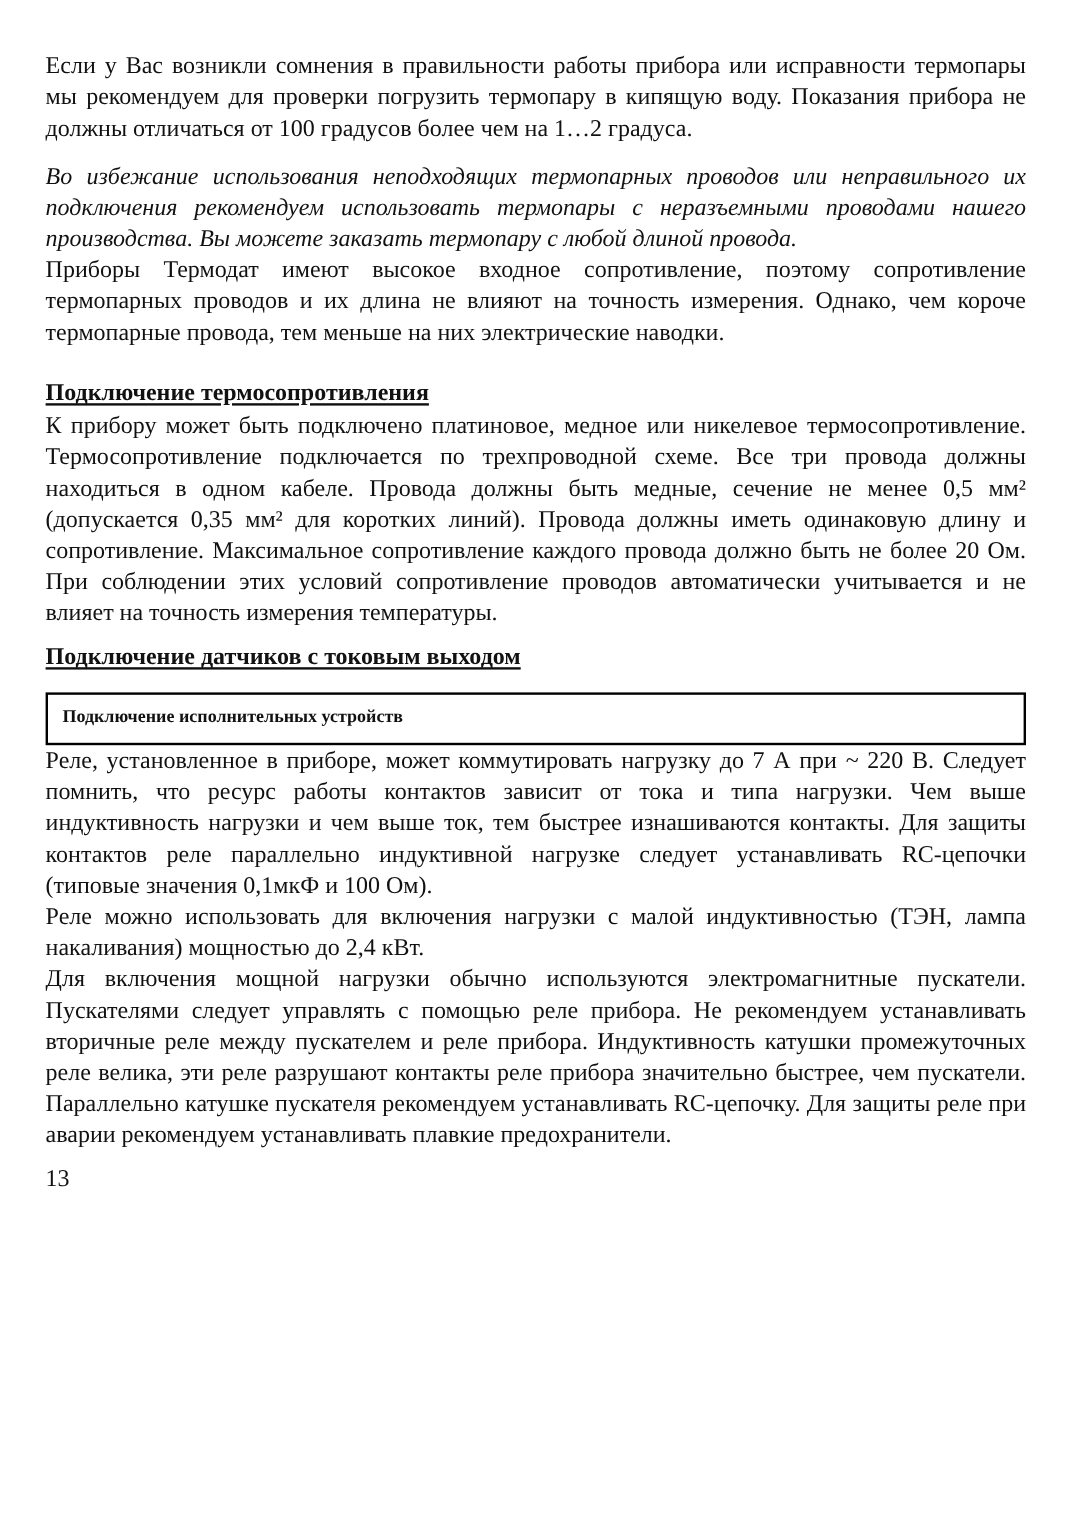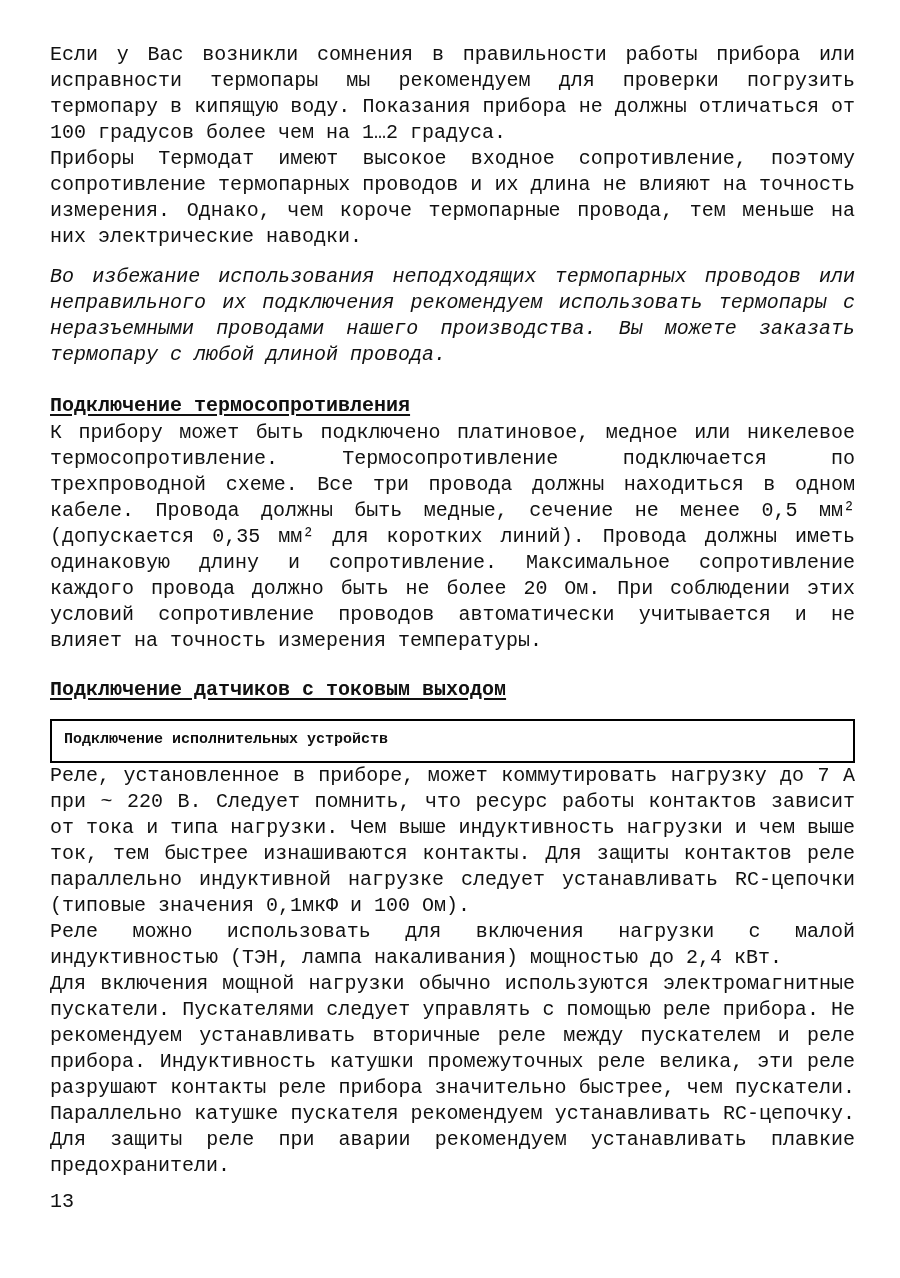--- a/index.html
+++ b/index.html
@@ -7,22 +7,22 @@
     padding: 0;
     background: #ffffff;
   }
   .page {
     position: relative;
     width: 900px;
     height: 1278px;
     box-sizing: border-box;
     background: #ffffff;
     color: #111111;
-    font-family: Liberation Mono, monospace;
-    padding: 42px 45px 0 50px;
+    font-family: Liberation Serif, serif;
+    padding: 42px 45px 0 38px;
     overflow: hidden;
   }
   p.body-text {
     margin: 0;
     font-size: 20px;
     line-height: 26px;
     text-align: justify;
     text-justify: inter-word;
   }
   p.note-italic {
@@ -32,21 +32,21 @@
   h2.section-heading {
     margin: 24px 0 1px 0;
     font-size: 20px;
     line-height: 27px;
     font-weight: 700;
     text-decoration: underline;
     text-decoration-thickness: 2px;
     text-underline-offset: 3px;
   }
   h2.section-heading.tight {
-    margin-top: 22px;
+    margin-top: 10px;
   }
   .boxed-heading {
     margin-top: 16px;
     border: 2px solid #000000;
     padding: 5px 12px 7px 12px;
     font-size: 15px;
     line-height: 28px;
     font-weight: 700;
   }
   .after-box {
@@ -59,23 +59,23 @@
     line-height: 26px;
   }
 </style>
 </head>
 <body>
 
 <div class="page">
 
   <p class="body-text">Если у Вас возникли сомнения в правильности работы прибора или исправности термопары мы рекомендуем для проверки погрузить термопару в кипящую воду. Показания прибора не должны отличаться от 100 градусов более чем на 1…2 градуса.</p>
 
+  <p class="body-text note-italic">Во избежание использования неподходящих термопарных проводов или неправильного их подключения рекомендуем использовать термопары с неразъемными проводами нашего производства. Вы можете заказать термопару с любой длиной провода.</p>
+
   <p class="body-text">Приборы Термодат имеют высокое входное сопротивление, поэтому сопротивление термопарных проводов и их длина не влияют на точность измерения. Однако, чем короче термопарные провода, тем меньше на них электрические наводки.</p>
-
-  <p class="body-text note-italic">Во избежание использования неподходящих термопарных проводов или неправильного их подключения рекомендуем использовать термопары с неразъемными проводами нашего производства. Вы можете заказать термопару с любой длиной провода.</p>
 
   <h2 class="section-heading">Подключение термосопротивления</h2>
 
   <p class="body-text">К прибору может быть подключено платиновое, медное или никелевое термосопротивление. Термосопротивление подключается по трехпроводной схеме. Все три провода должны находиться в одном кабеле. Провода должны быть медные, сечение не менее 0,5 мм² (допускается 0,35 мм² для коротких линий). Провода должны иметь одинаковую длину и сопротивление. Максимальное сопротивление каждого провода должно быть не более 20 Ом. При соблюдении этих условий сопротивление проводов автоматически учитывается и не влияет на точность измерения температуры.</p>
 
   <h2 class="section-heading tight">Подключение датчиков с токовым выходом</h2>
 
 
   <div class="boxed-heading">
     <span>Подключение исполнительных устройств</span>

